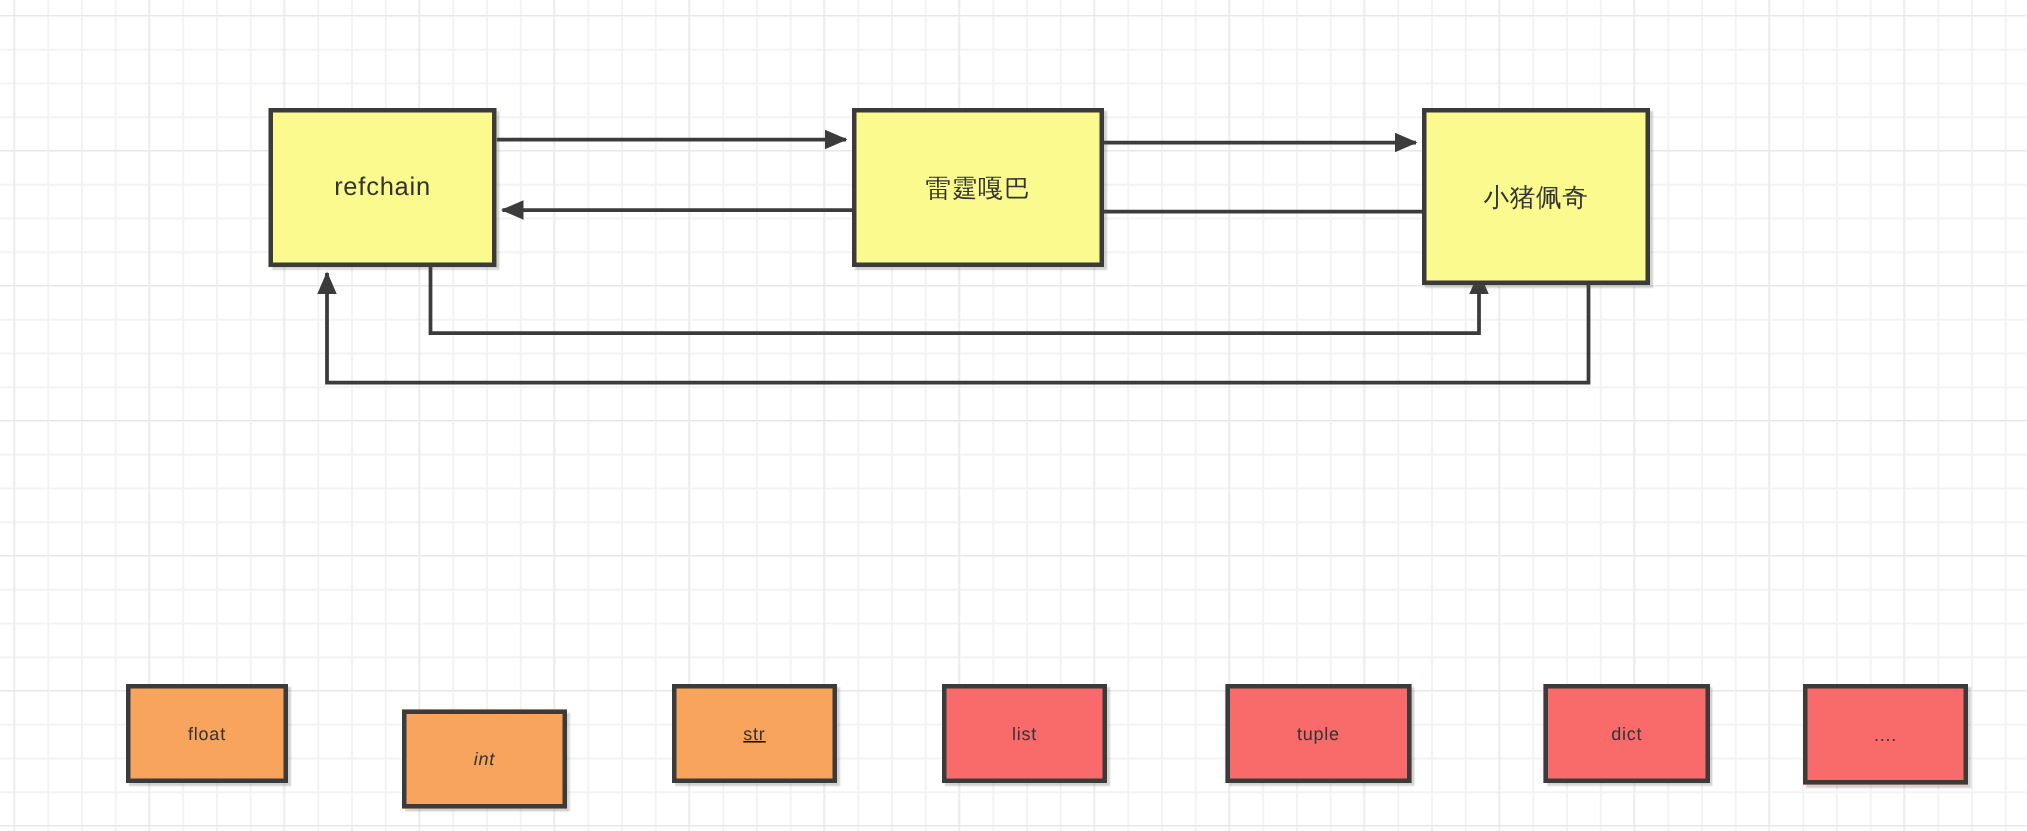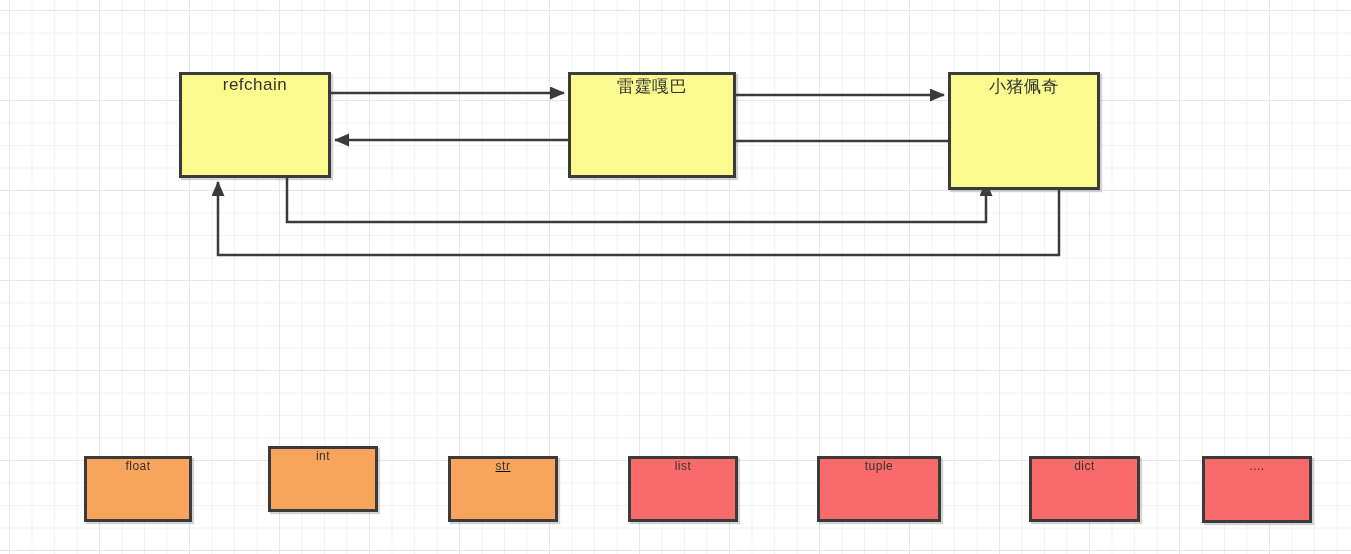--- a/index.html
+++ b/index.html
@@ -33,21 +33,21 @@
     stroke: #3b3b3b;
     stroke-width: 2.5;
     pointer-events: stroke;
   }
   .node {
     position: absolute;
     box-sizing: border-box;
     border: 3px solid #3b3b3b;
     box-shadow: 2px 2px 1px rgba(80,80,80,0.25);
     display: flex;
-    align-items: flex-start;
+    align-items: center;
     justify-content: center;
     cursor: pointer;
   }
   .node span {
     font-size: 17px;
     color: #333333;
     letter-spacing: 0.5px;
     white-space: nowrap;
   }
   .node.small span { font-size: 12px; }
@@ -77,21 +77,21 @@
       </div>
       <div class="node" style="left: 568px; top: 72px; width: 168px; height: 106px; background: rgb(251, 250, 142);">
         <span>雷霆嘎巴</span>
       </div>
       <div class="node" style="left: 948px; top: 72px; width: 152px; height: 118px; background: rgb(251, 250, 142);">
         <span>小猪佩奇</span>
       </div>
       <div class="node small" style="left: 84px; top: 456px; width: 108px; height: 66px; background: rgb(249, 164, 92);">
         <span>float</span>
       </div>
-      <div class="node small" style="left: 268px; top: 446px; width: 110px; height: 66px; background: rgb(249, 164, 92);">
+      <div class="node small" style="left: 268px; top: 473px; width: 110px; height: 66px; background: rgb(249, 164, 92); font-style: italic;">
         <span>int</span>
       </div>
       <div class="node small" style="left: 448px; top: 456px; width: 110px; height: 66px; background: rgb(249, 164, 92); text-decoration: underline;">
         <span>str</span>
       </div>
       <div class="node small" style="left: 628px; top: 456px; width: 110px; height: 66px; background: rgb(249, 107, 107);">
         <span>list</span>
       </div>
       <div class="node small" style="left: 817px; top: 456px; width: 124px; height: 66px; background: rgb(249, 107, 107);">
         <span>tuple</span>

